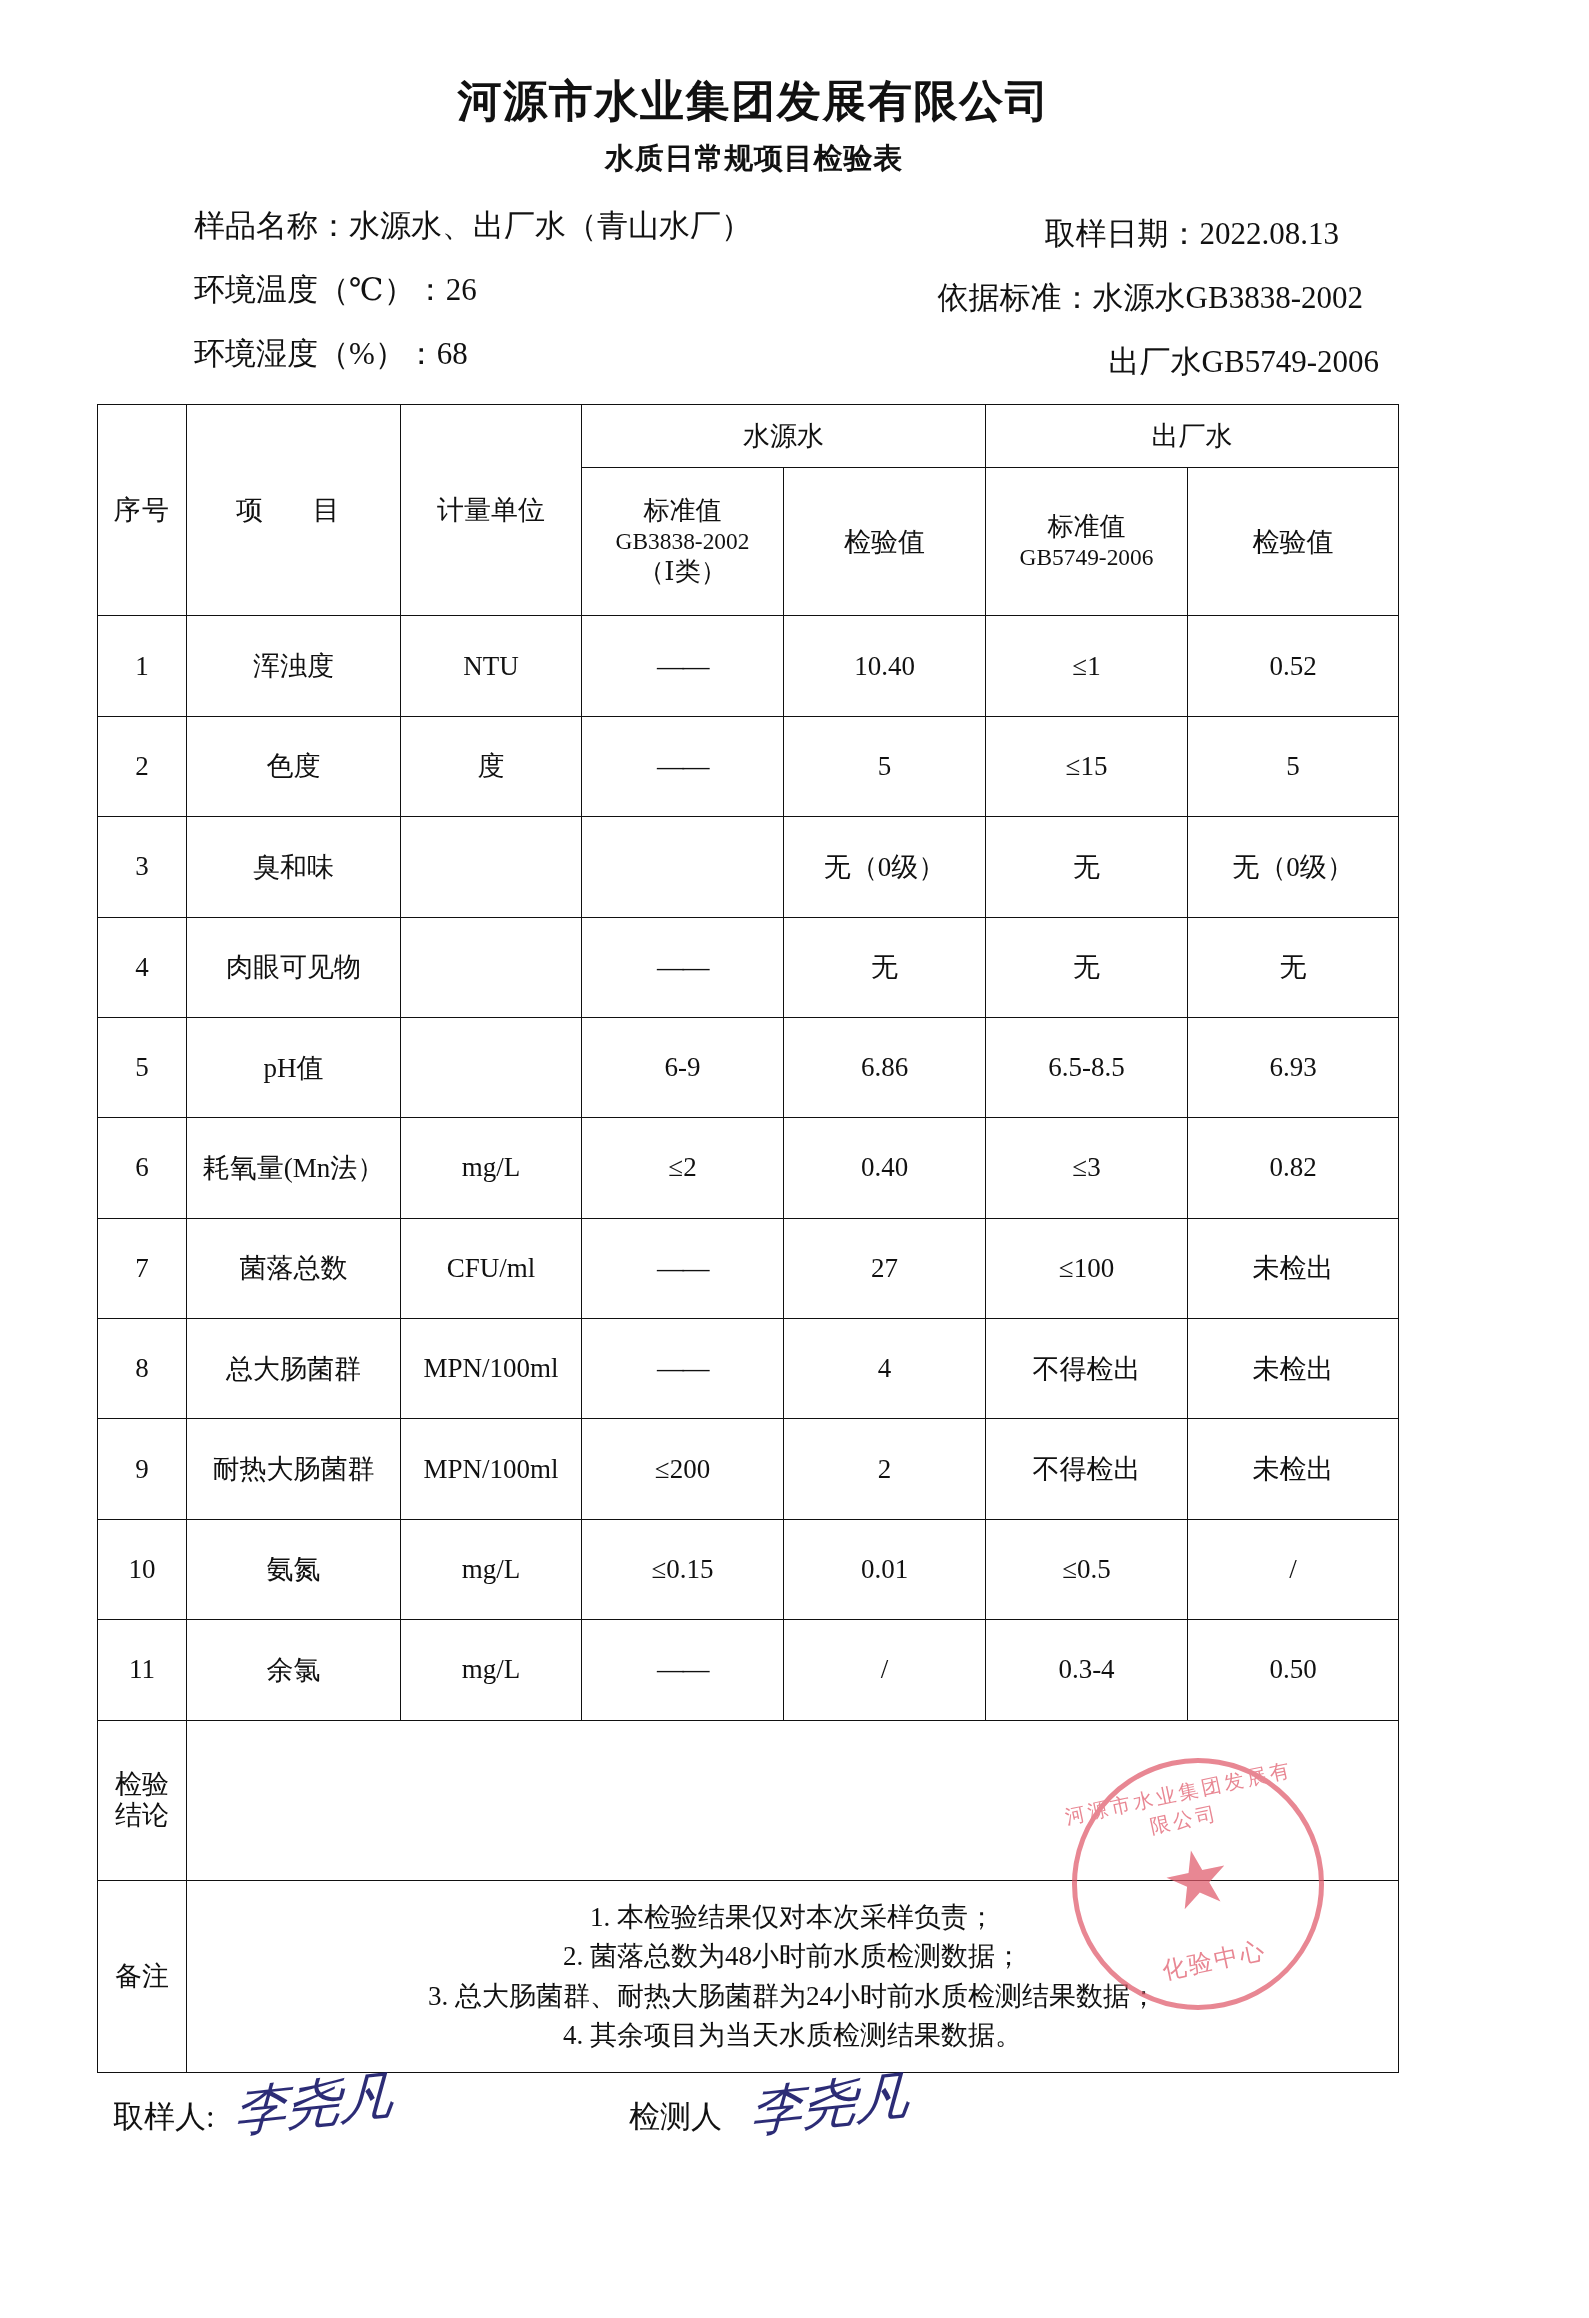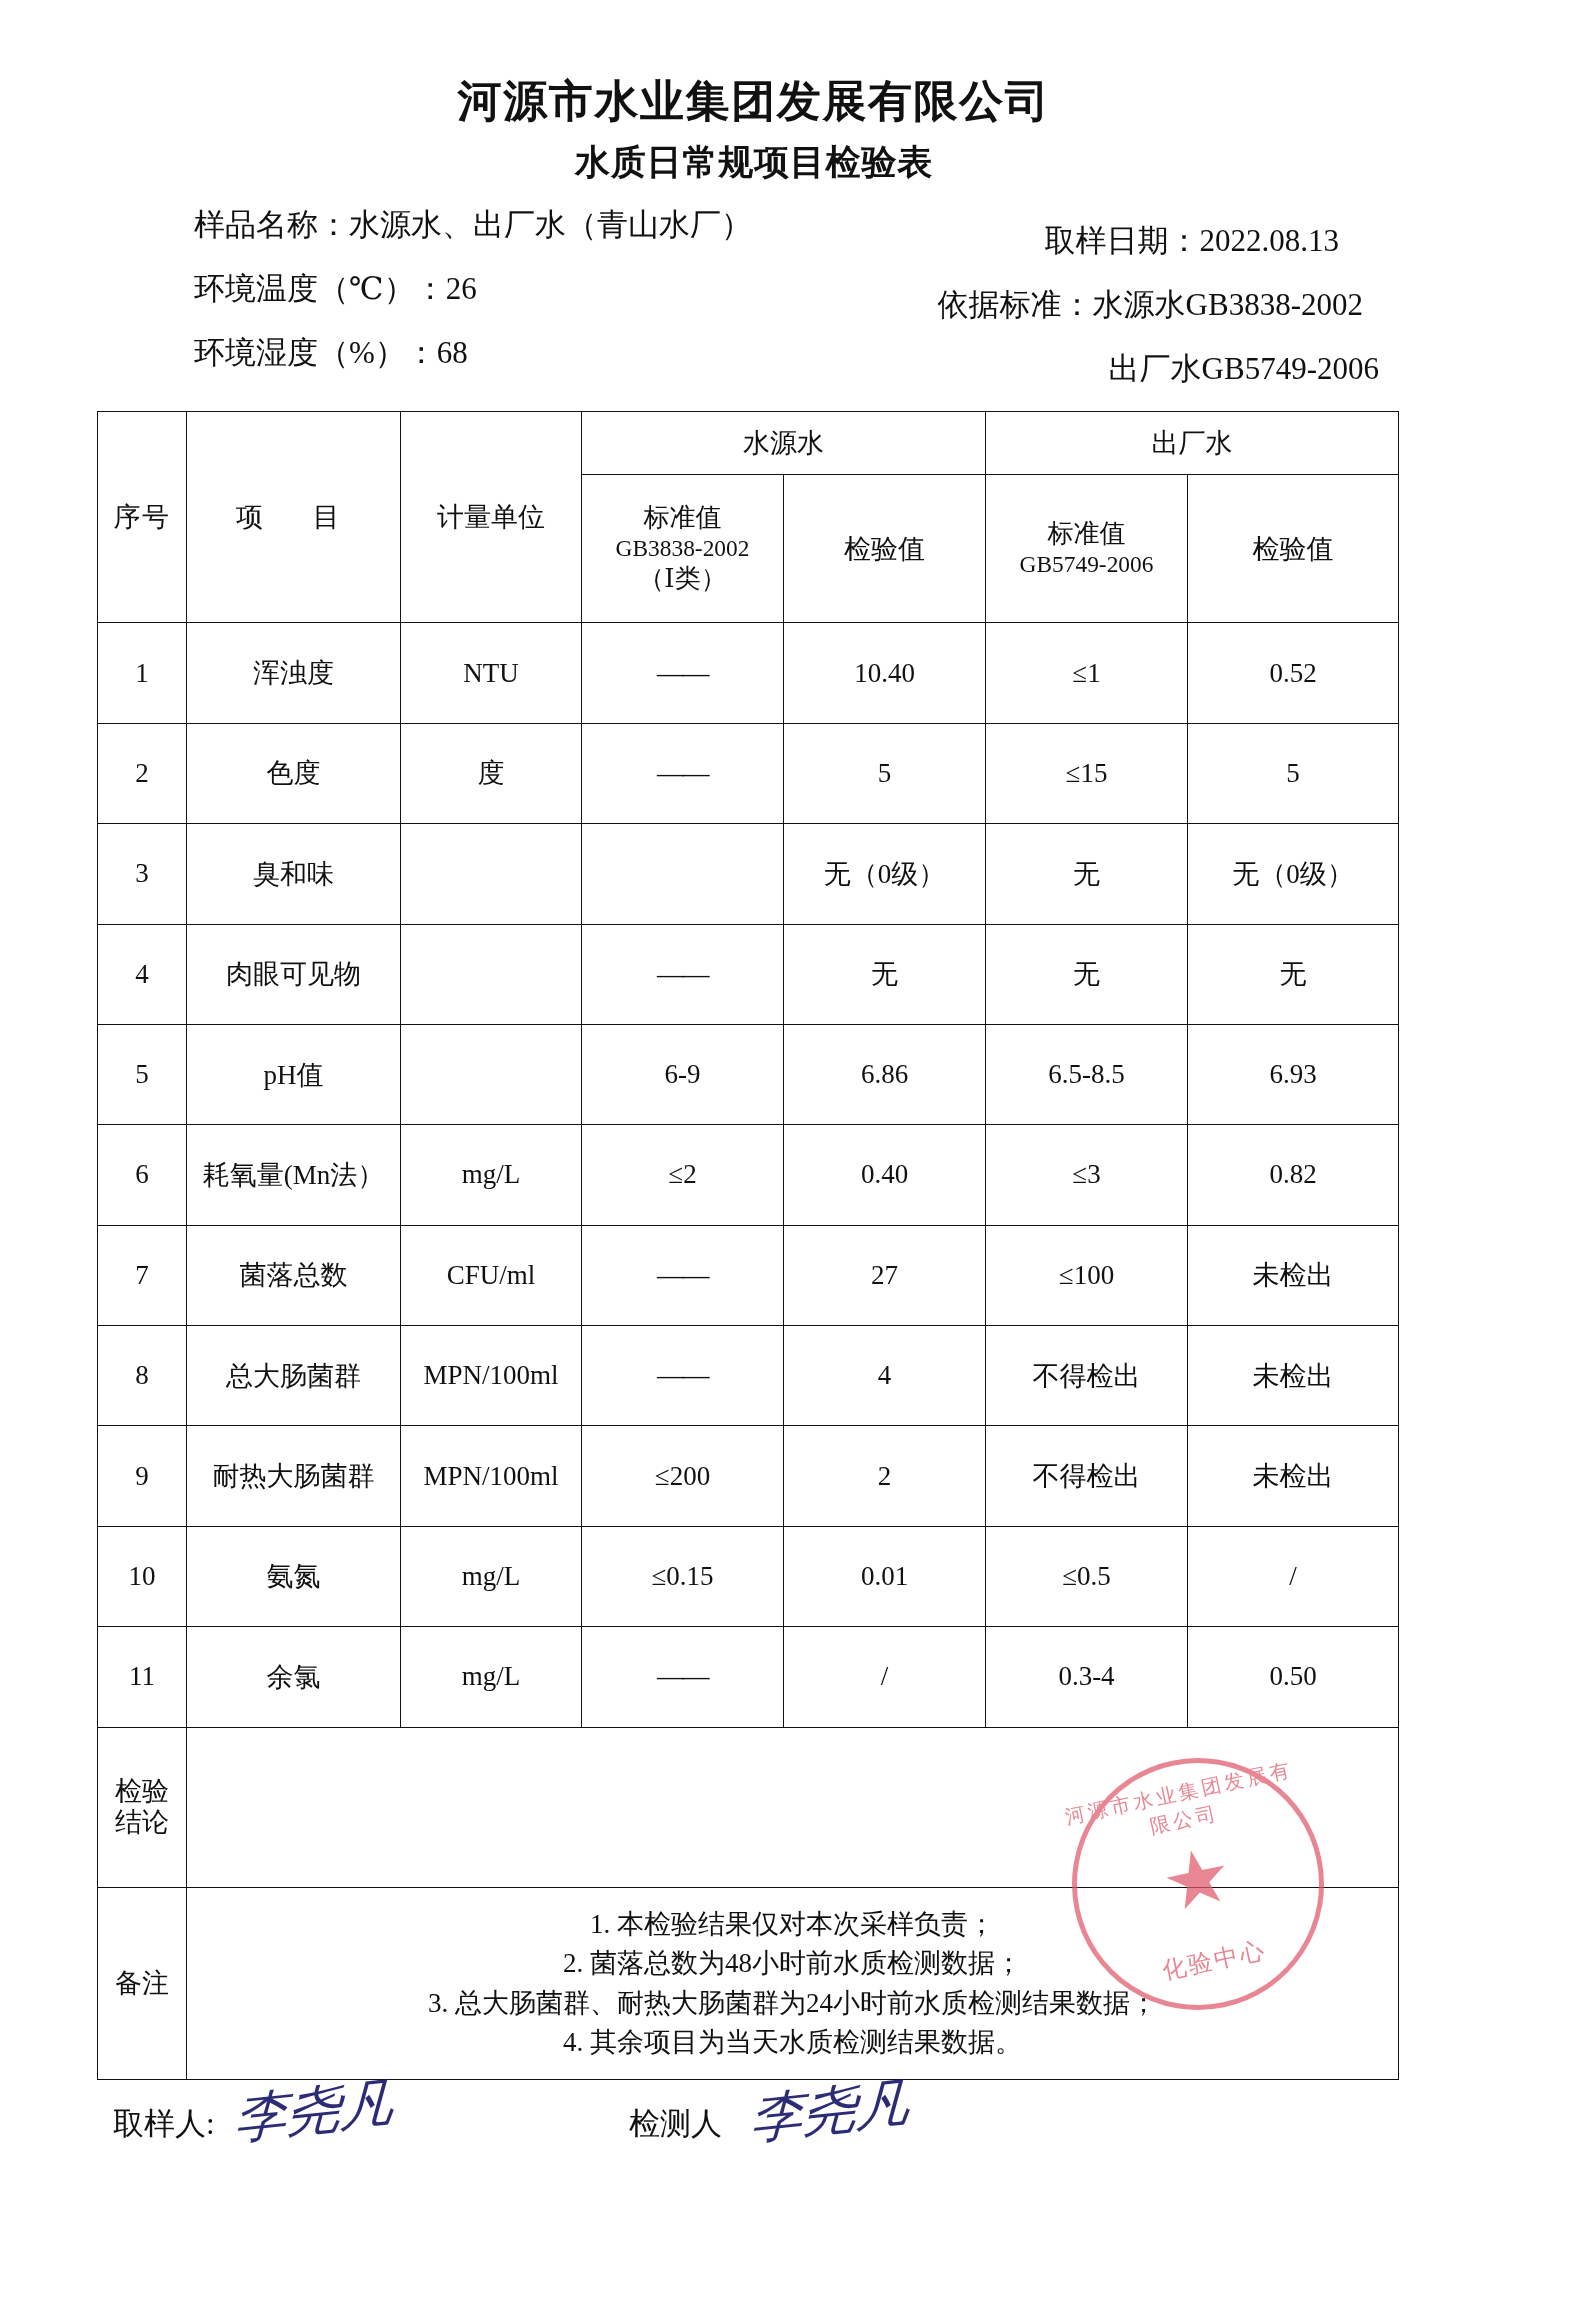--- a/index.html
+++ b/index.html
@@ -25,35 +25,35 @@
   .title-main {
     text-align: center;
     font-size: 44px;
     font-weight: bold;
     letter-spacing: 1.6px;
     margin-top: 16px;
     margin-bottom: 8px;
   }
   .title-sub {
     text-align: center;
-    font-size: 35px;
+    font-size: 29px;
     font-weight: bold;
     letter-spacing: 0.8px;
     margin-bottom: 14.5px;
   }
   .meta {
     font-size: 31px;
     line-height: 1.55;
     padding-left: 97px;
     padding-right: 24px;
   }
   .meta-row {
     display: flex;
     justify-content: space-between;
-    align-items: flex-start;
+    align-items: center;
     white-space: nowrap;
   }
   .meta-row .left { display: inline-block; }
   .meta-row .right { display: inline-block; margin-top: 16px; }
   .meta-row.r1 .right { padding-right: 48px; }
   .meta-row.r2 .right { padding-right: 24px; }
   .meta-row.r3 .right { padding-right: 8px; }
 
   table.report {
     margin-top: 18px;

